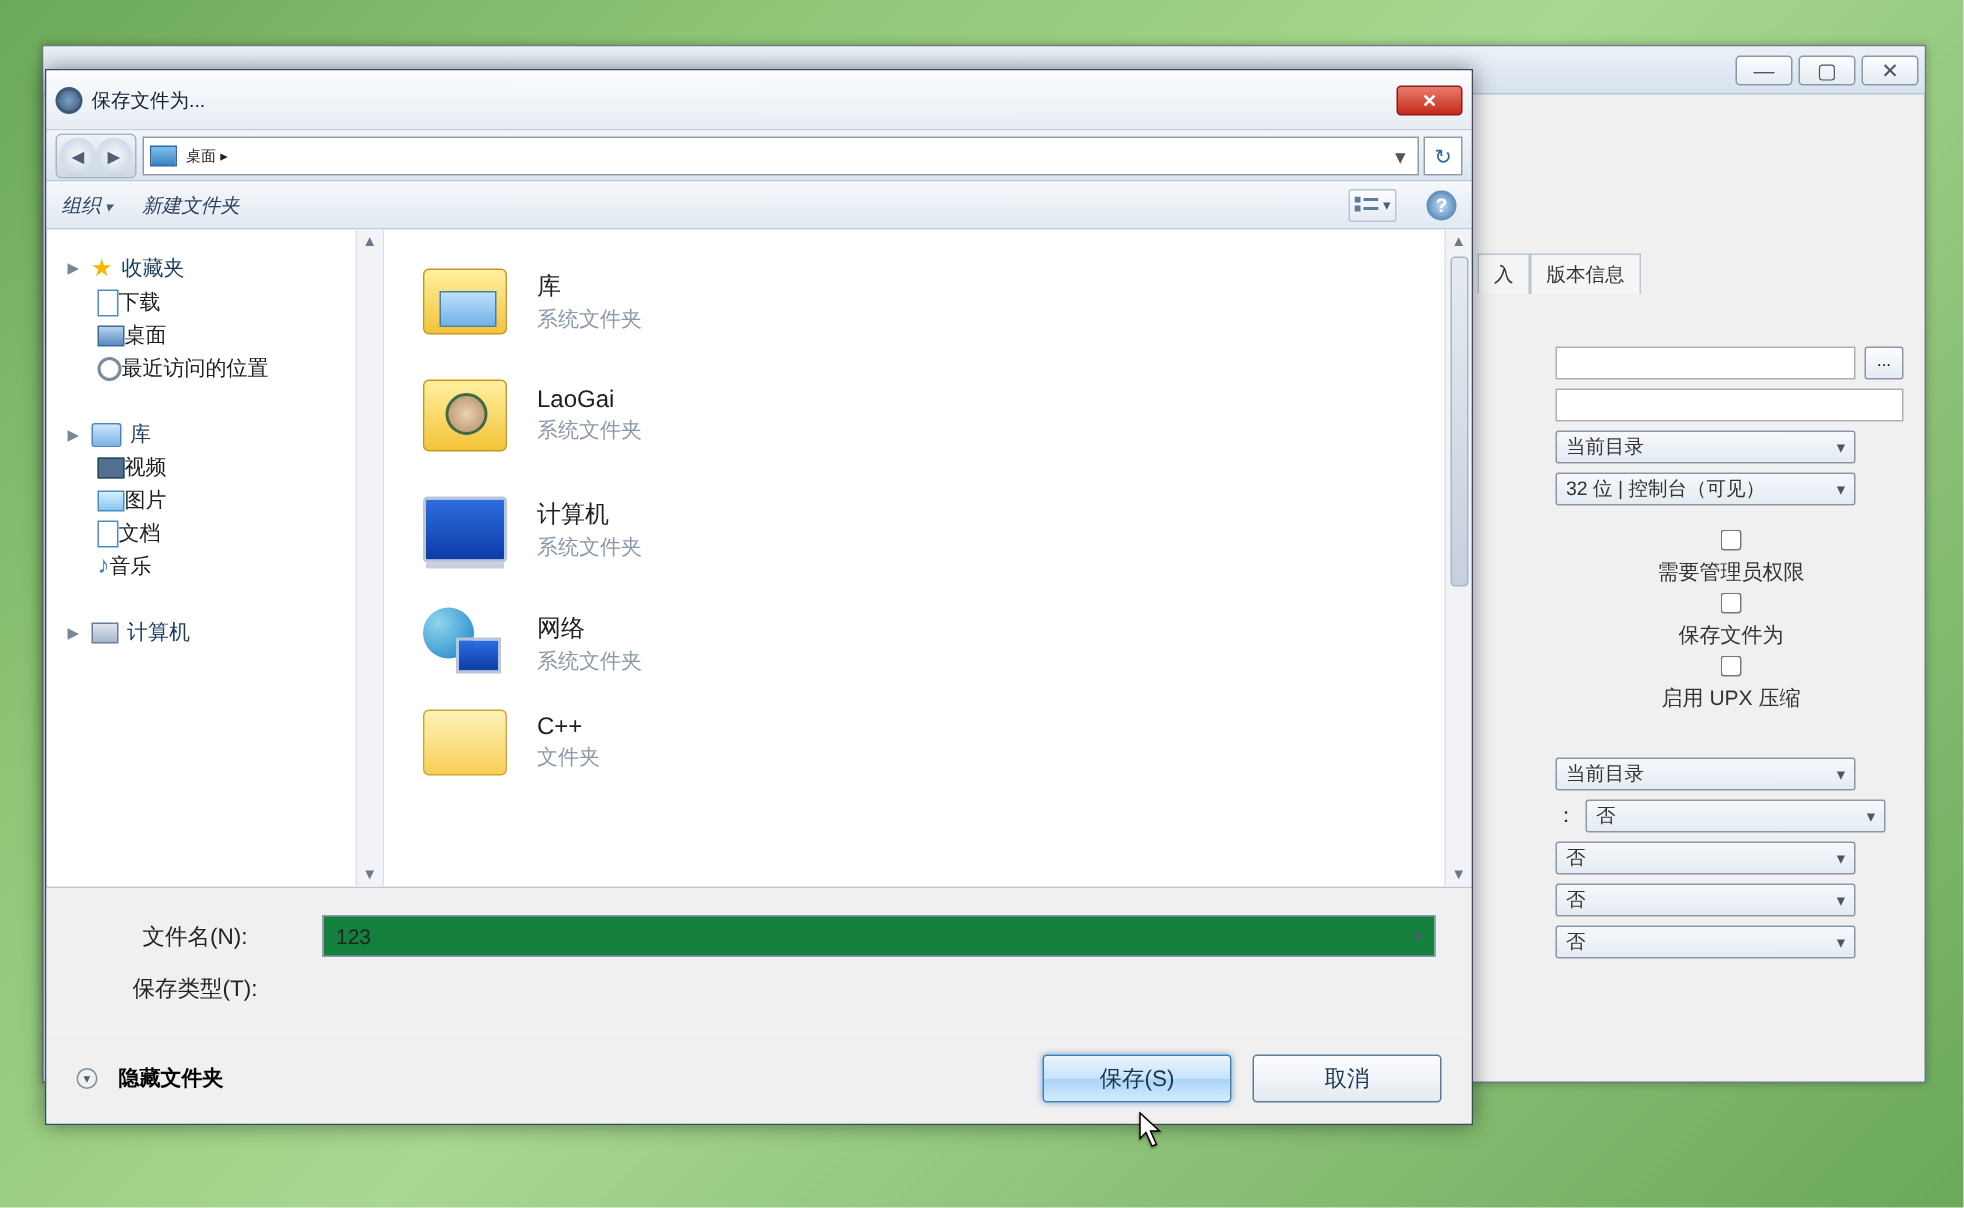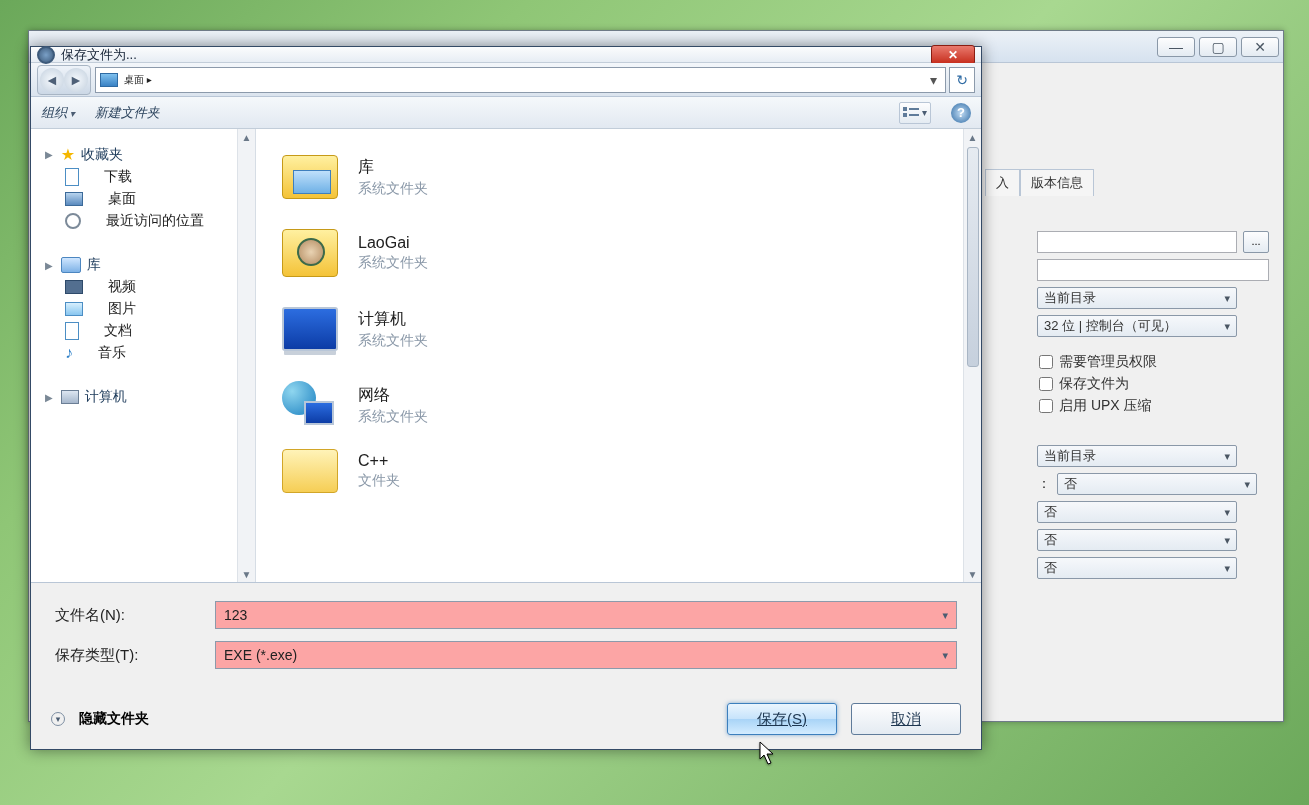--- a/index.html
+++ b/index.html
@@ -9,26 +9,26 @@
   .bgwin { position: absolute; left: 28px; top: 30px; width: 1256px; height: 692px; background: #f0f0f0; border: 1px solid #6f7b88; box-shadow: 0 0 6px rgba(0,0,0,.3); }
   .bgwin-titlebar { height: 32px; background: linear-gradient(#ecf1f7,#d6e2ef); border-bottom: 1px solid #b9c6d6; display: flex; justify-content: flex-end; align-items: center; padding-right: 4px; gap: 4px; }
   .winbtn { width: 38px; height: 20px; border: 1px solid #8a98a8; background: linear-gradient(#fdfdfe,#e4ebf2); border-radius: 3px; display: flex; align-items: center; justify-content: center; color: #4a5663; }
   .bg-tabrow { position: absolute; left: 960px; top: 160px; display: flex; gap: 0; }
   .bg-tab { padding: 4px 10px; border: 1px solid #b9c6d6; background: #f5f5f5; border-bottom: none; font-size: 13px; color: #333; }
   .bg-row { display: flex; align-items: center; margin: 6px 0; gap: 6px; }
   .bg-textbox { flex: 1; height: 22px; background: #fff; border: 1px solid #abadb3; }
   .bg-browse { width: 26px; height: 22px; border: 1px solid #8a98a8; background: linear-gradient(#fdfdfe,#e4ebf2); border-radius: 2px; text-align: center; line-height: 18px; font-size: 11px; }
   .bg-combo { width: 200px; height: 22px; background: linear-gradient(#f6f8fb,#e4ebf2); border: 1px solid #8a98a8; border-radius: 2px; display: flex; align-items: center; justify-content: space-between; padding: 0 6px; font-size: 13px; color: #333; }
   .bg-combo::after { content: "▾"; color: #4a5663; font-size: 11px; }
-  .bg-check { display: flex; align-items: center; gap: 6px; margin: 4px 0 4px 2px; font-size: 13px; color: #333; }
+  .bg-check { display: flex; align-items: center; gap: 6px; margin: 4px 0 4px 2px; font-size: 13px; color: #333; flex-direction: column; }
   .bg-check input { width: 14px; height: 14px; }
 
   
   .dlg { position: absolute; left: 30px; top: 46px; width: 952px; height: 704px; background: #fff; border: 1px solid #344a66; box-shadow: 0 0 14px rgba(0,0,0,.45); display: flex; flex-direction: column; }
-  .dlg-title { height: 16px; background: linear-gradient(#fbfcfd,#e7edf4); display: flex; align-items: center; padding: 0 6px; border-bottom: 1px solid #c2cdd9; }
+  .dlg-title { height: 40px; background: linear-gradient(#fbfcfd,#e7edf4); display: flex; align-items: center; padding: 0 6px; border-bottom: 1px solid #c2cdd9; }
   .dlg-title .gear { width: 18px; height: 18px; border-radius: 50%; border: 2px solid #3d5a7a; display: inline-block; margin-right: 6px; background: radial-gradient(#7aa0c7,#3d5a7a); position: relative; }
   .dlg-title-text { color: #142235; font-size: 13px; flex: 1; }
   .closebtn { width: 44px; height: 20px; background: linear-gradient(#e97a6e,#c52b1a); border: 1px solid #8a1d12; border-radius: 3px; color: #fff; display: flex; align-items: center; justify-content: center; font-weight: bold; font-size: 12px; }
 
   .navrow { height: 34px; background: linear-gradient(#f3f6fa,#dbe4ee); display: flex; align-items: center; padding: 3px 6px; gap: 4px; border-bottom: 1px solid #b9c6d6; }
   .navbtns-group { display:flex; border:1px solid #a8b5c4; border-radius: 4px; background: linear-gradient(#eef3f9,#ccd8e6); padding:2px; gap:0;}
   .navcircle { width:24px; height:24px; border-radius:50%; background:radial-gradient(#f5f9fd,#c2cfdd); display:flex; align-items:center; justify-content:center; color:#4e6077; }
   .addr { flex: 1; height: 26px; background: #fff; border: 1px solid #8c9aab; display: flex; align-items: center; padding: 0 4px; gap: 6px; }
   .addr-icon { width: 18px; height: 14px; background: linear-gradient(#7ec0ee,#3a82c4); border: 1px solid #2e6aa3; }
   .addr-text { color: #222; font-size: 10px; flex: 1; }
@@ -44,21 +44,21 @@
   .cmdbar .spacer { flex: 1; }
   .viewbtn { width: 32px; height: 22px; border: 1px solid #b9c6d6; background: linear-gradient(#fdfdfe,#e4ebf2); border-radius: 2px; display:flex; align-items:center; justify-content:center; }
   .helpbtn { width: 20px; height: 20px; border-radius: 50%; background: radial-gradient(#c2ddf5,#2e6aa3); color:#fff; display:flex; align-items:center; justify-content:center; font-weight:bold; font-size:13px; }
 
   .dlg-body { flex: 1; display: flex; overflow: hidden; border-bottom: 1px solid #b9c6d6; }
   .navpane { width: 225px; border-right: 1px solid #d6dde5; padding: 8px 4px; position: relative; background:#fff; }
   .navscroll { position: absolute; right: 0; top: 0; width: 18px; height: 100%; background: #f1f3f6; border-left: 1px solid #dde2e8; display:flex; flex-direction:column; align-items:center; }
   .navscroll .arr { height: 16px; width: 100%; display:flex; align-items:center; justify-content:center; color:#6a7888; font-size: 10px; }
   .navscroll .track { flex:1; }
   .navhead { display: flex; align-items: center; gap: 6px; margin: 8px 0 4px 10px; color: #1c3a5a; font-size: 14px; }
-  .navitem { display: flex; align-items: center; gap: 25px; margin: 4px 0 4px 30px; color: #1d1d1d; font-size: 14px; }
+  .navitem { display: flex; align-items: center; gap: 0; margin: 4px 0 4px 30px; color: #1d1d1d; font-size: 14px; }
   .collapse-tri { color:#7a8896; font-size:10px; margin-right:2px; }
   .star { color: #f5b700; font-size: 16px; }
   .monitor16 { width: 18px; height: 14px; background: linear-gradient(#b8d4ee,#5a8abe); border:1px solid #3c6a99; }
   .clock16 { width: 16px; height: 16px; border:2px solid #7c8a99; border-radius:50%; position:relative; }
   .lib16 { width: 20px; height: 16px; background: linear-gradient(#cfe6ff,#7eb2e6); border:1px solid #4c86c0; border-radius: 2px; }
   .media16 { width: 18px; height: 14px; background: #536f90; border:1px solid #2e4a6a; }
   .pic16 { width: 18px; height: 14px; background: linear-gradient(#d7effd,#88c6f0); border:1px solid #4c8ec4; }
   .doc16 { width: 14px; height: 18px; background: #fff; border:1px solid #4c8ec4; }
   .music16 { color:#2e80c8; font-size:16px; }
   .comp16 { width: 18px; height: 14px; background: linear-gradient(#dde6f1,#a6b7cc); border:1px solid #6b7e95; }
@@ -76,28 +76,28 @@
   .icon-user { width:56px; height:48px; background:linear-gradient(#fff0a0,#f4c338); border:1px solid #c69a18; border-radius:4px; position:relative;}
   .icon-user::after{ content:""; position:absolute; left:14px; top:8px; width:24px; height:24px; border-radius:50%; background:radial-gradient(#e9d3b3,#b38a5f); border:2px solid #3c6a4a;}
   .icon-computer { width:56px; height:44px; background:linear-gradient(#2c6de0,#0c3ca6); border:2px solid #b8c6d8; border-radius:3px; box-shadow:0 6px 0 -2px #c8d0da; }
   .icon-network { position:relative; width:56px; height:48px; }
   .icon-network .globe { width:34px; height:34px; border-radius:50%; background:radial-gradient(circle at 30% 30%, #8fd6ef, #1a7fc0); position:absolute; left:0; top:0;}
   .icon-network .mon { width:30px; height:24px; background:linear-gradient(#2c6de0,#0c3ca6); border:2px solid #b8c6d8; position:absolute; right:4px; bottom:4px;}
   .icon-folder { width:56px; height:44px; background:linear-gradient(#fff3b8,#f6ce55); border:1px solid #d2a628; border-radius:4px; }
 
   .bottompad { padding: 18px 24px 8px 24px; background:#f0f0f0; }
   .formrow { display:flex; align-items:center; margin-bottom:12px; gap:10px; }
-  .formrow label { width:150px; text-align:left; color:#222; font-size:15px; }
-  .combo { flex:1; height:28px; border:1px solid #8c9aab; background:#fca5a5; display:flex; align-items:center; padding:0 8px; font-size:15px; color:#222; }
+  .formrow label { width:150px; text-align:center; color:#222; font-size:15px; }
+  .combo { flex:1; height:28px; border:1px solid #8c9aab; background:#15803d; display:flex; align-items:center; padding:0 8px; font-size:15px; color:#222; }
   .combo::after { content:"▾"; color:#4a5c72; margin-left:auto; font-size:11px; }
 
   .footer { height:60px; background:#f0f0f0; display:flex; align-items:center; padding:0 20px; gap:14px; }
   .expander { width:14px; height:14px; border:1px solid #7d8ea2; border-radius:50%; display:flex; align-items:center; justify-content:center; font-size:9px; color:#4a5c72; }
   .footer .spacer { flex:1; }
-  .dlgbtn { width:110px; height:32px; border:1px solid #5f7b9a; border-radius:3px; background:linear-gradient(#fdfdfe,#e4ebf2); color:#1d3650; font-size:15px; display:flex; align-items:center; justify-content:center;text-decoration:underline; }
+  .dlgbtn { width:126px; height:32px; border:1px solid #5f7b9a; border-radius:3px; background:linear-gradient(#fdfdfe,#e4ebf2); color:#1d3650; font-size:15px; display:flex; align-items:center; justify-content:center; }
   .dlgbtn.primary { background:linear-gradient(#eaf5fe, #c6e3fb 50%, #a9d4f7 51%, #d3ecff); border-color:#3c7fbd; box-shadow: 0 0 4px rgba(60,127,189,.6); }
   .cursor { position:absolute; left:728px; top:694px; pointer-events:none; }
   .cursor svg { filter: drop-shadow(0 1px 1px rgba(0,0,0,.4)); }
 </style>
 </head>
 <body>
 
 <div class="bgwin">
   <div class="bgwin-titlebar">
     <div class="winbtn">—</div>
@@ -312,23 +312,20 @@
 
   <div class="bottompad">
     <div class="formrow">
       <label>文件名(N):</label>
       <div class="combo">
           <span>123</span>
         </div>
     </div>
     <div class="formrow">
       <label>保存类型(T):</label>
-      <div class="combo">
-          <span>EXE (*.exe)</span>
-        </div>
     </div>
   </div>
 
   <div class="footer">
     <span class="expander">▾</span>
     <span style="color:#000000;font-weight:bold;">隐藏文件夹</span>
     <span class="spacer"></span>
     <div class="dlgbtn primary">保存(S)</div>
     <div class="dlgbtn">取消</div>
   </div>

